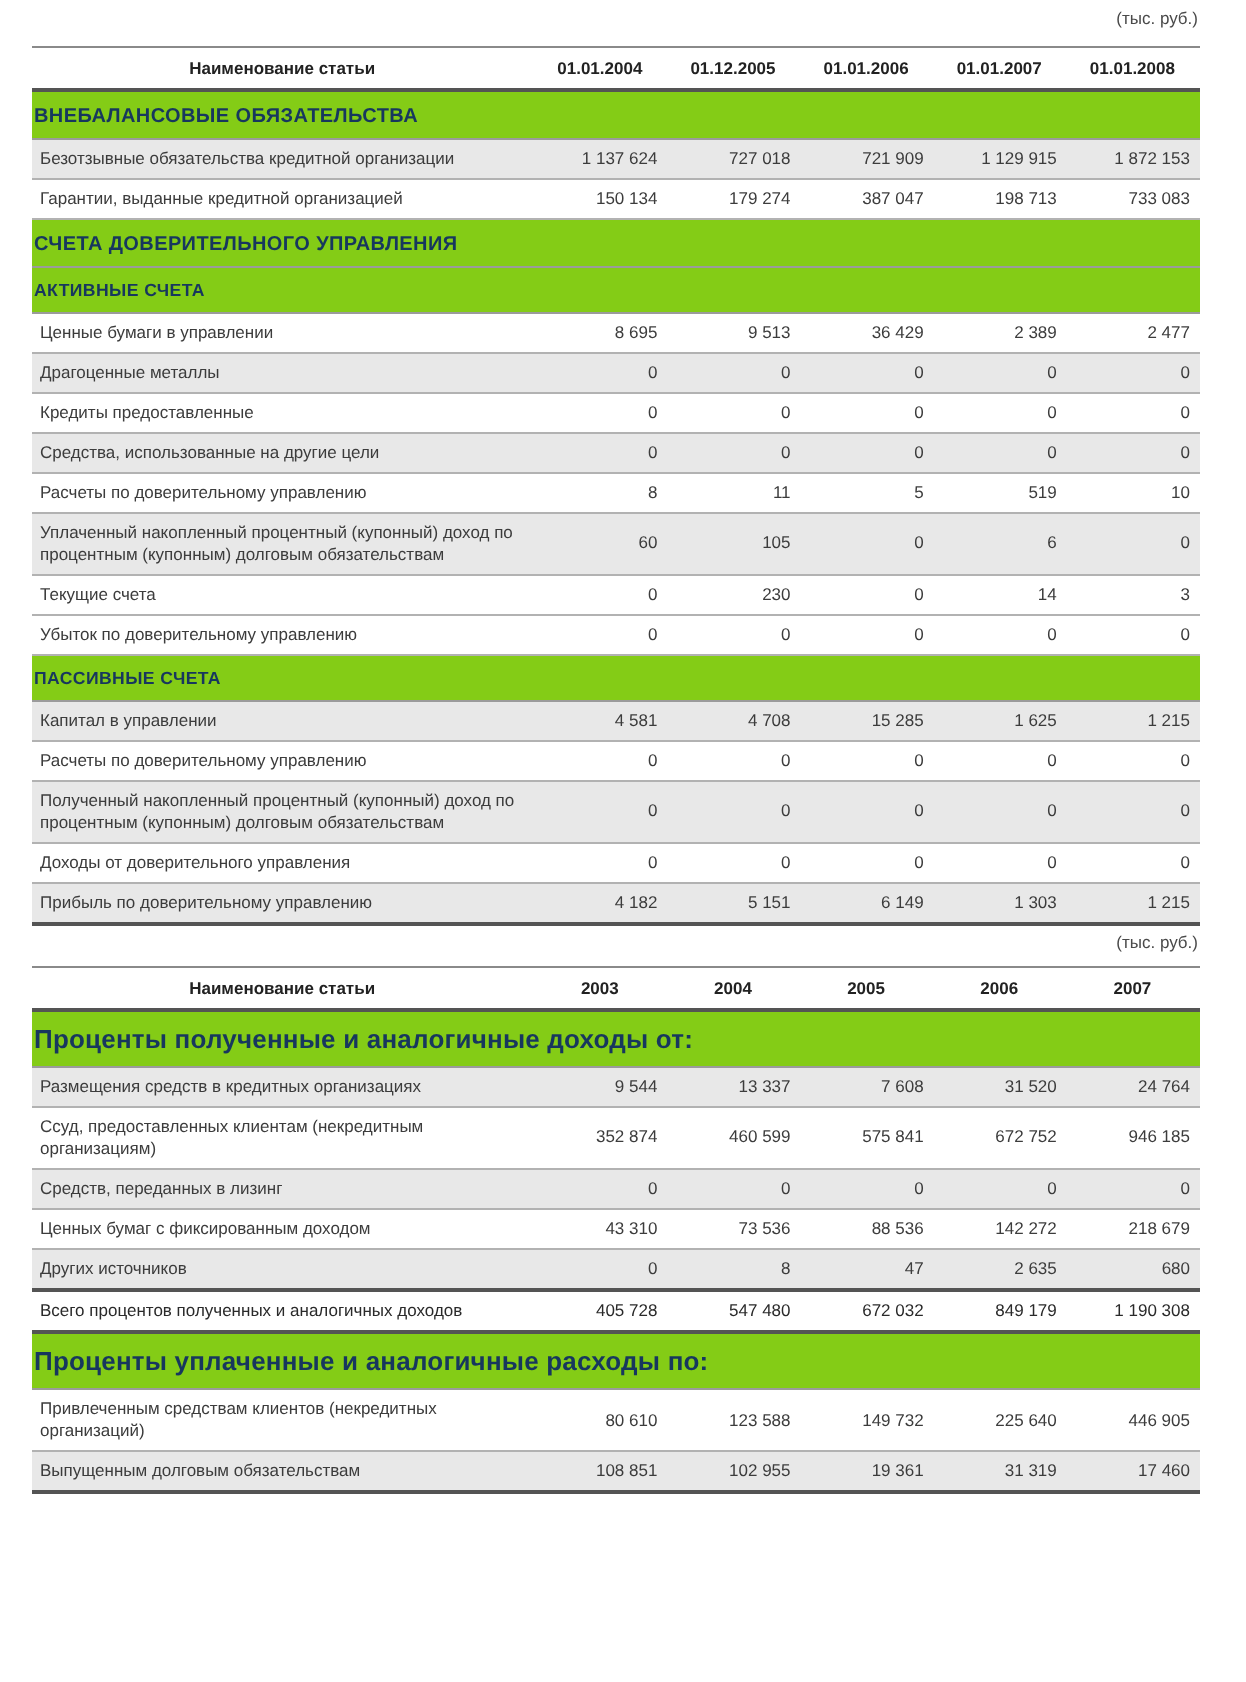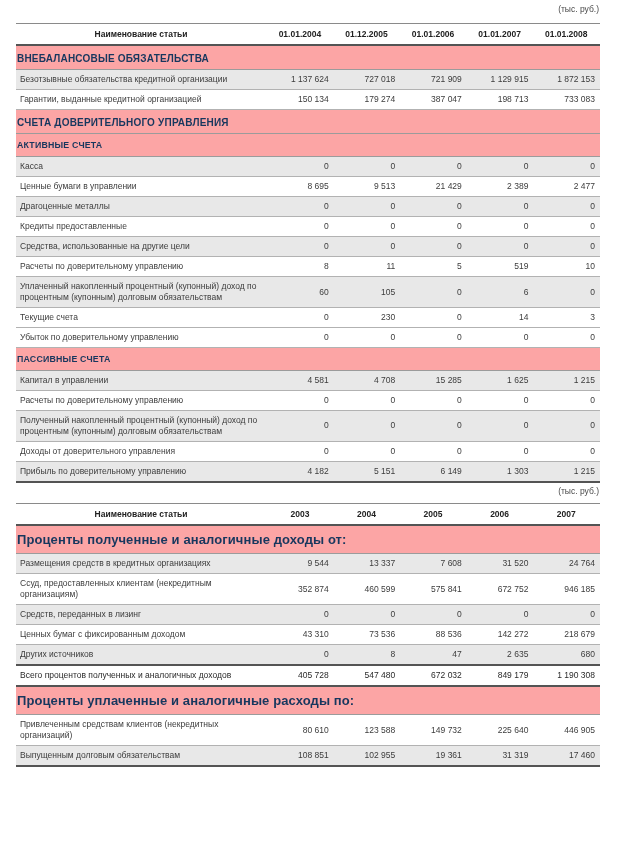--- a/index.html
+++ b/index.html
@@ -52,21 +52,21 @@
     word-wrap: break-word;
   }
   td.label { text-align: left; padding-right: 8px; }
   td.num { text-align: right; }
   tr.data { border-top: 1px solid #b2b2b2; }
   tr.data.shade td { background: #e8e8e8; }
   tr.data.bold { border-top: 2px solid #545454; border-bottom: 2px solid #545454; }
   tr.data.bold td { font-weight: normal; color: #2a2a2a; }
   tr.section { border-top: 1px solid #b2b2b2; border-bottom: 1px solid #9b9b9b; }
   tr.section td {
-    background: #fca5a5;
+    background: #84cc16;
     color: #17375e;
     font-weight: bold;
     padding: 6px 0 4px 1px;
     letter-spacing: 0.2px;
   }
   tr.section.lg td { font-size: 10px; }
   tr.section.sm td { font-size: 8.8px; }
   tr.section.md td { font-size: 13px; letter-spacing: 0.1px; }
   .pnl-title {
     margin: 45px 0 2px 1px;
@@ -122,33 +122,25 @@
           <td class="num">387 047</td>
           <td class="num">198 713</td>
           <td class="num">733 083</td>
         </tr>
         <tr class="section lg">
           <td colspan="6">СЧЕТА ДОВЕРИТЕЛЬНОГО УПРАВЛЕНИЯ</td>
         </tr>
         <tr class="section sm">
           <td colspan="6">АКТИВНЫЕ СЧЕТА</td>
         </tr>
-        <tr class="data shade">
-          <td class="label">Касса</td>
-          <td class="num">0</td>
-          <td class="num">0</td>
-          <td class="num">0</td>
-          <td class="num">0</td>
-          <td class="num">0</td>
-        </tr>
         <tr class="data">
           <td class="label">Ценные бумаги в управлении</td>
           <td class="num">8 695</td>
           <td class="num">9 513</td>
-          <td class="num">21 429</td>
+          <td class="num">36 429</td>
           <td class="num">2 389</td>
           <td class="num">2 477</td>
         </tr>
         <tr class="data shade">
           <td class="label">Драгоценные металлы</td>
           <td class="num">0</td>
           <td class="num">0</td>
           <td class="num">0</td>
           <td class="num">0</td>
           <td class="num">0</td>

